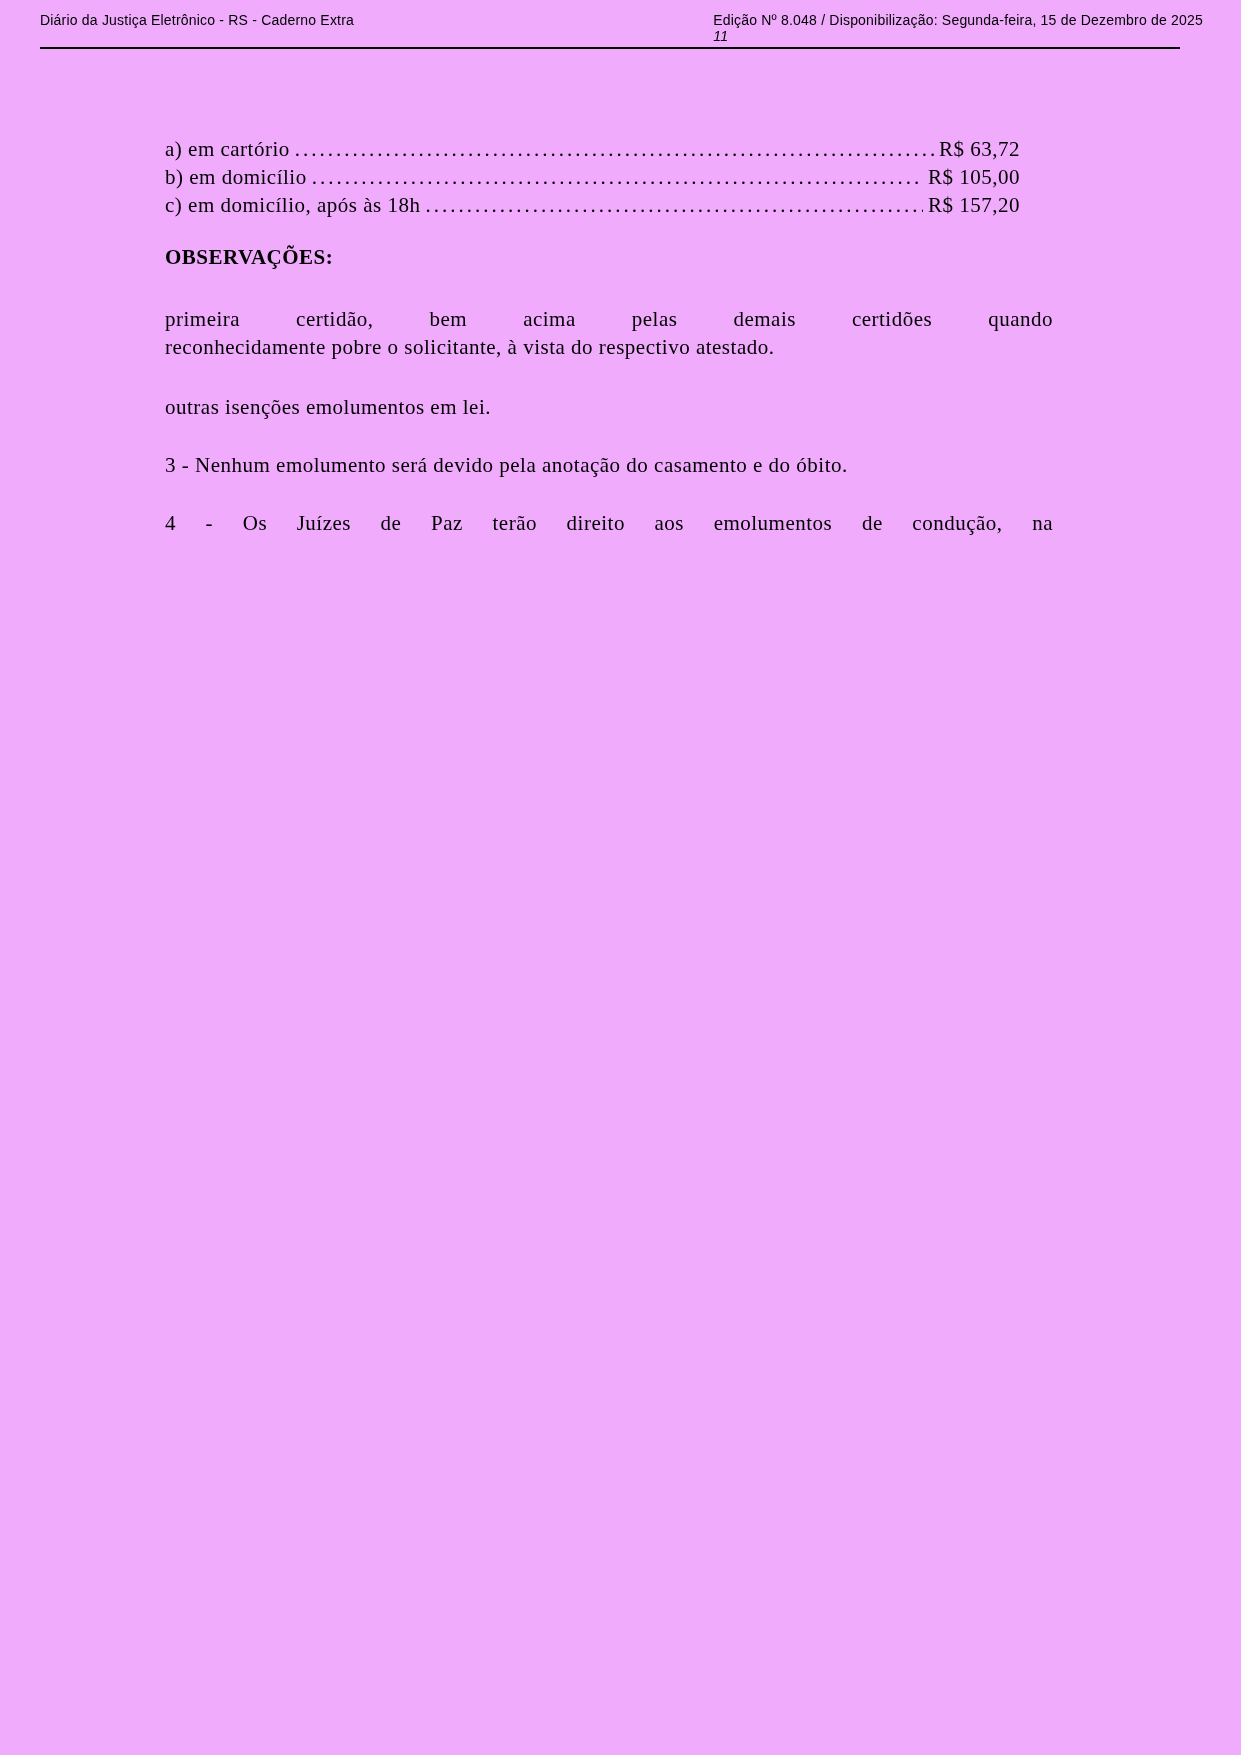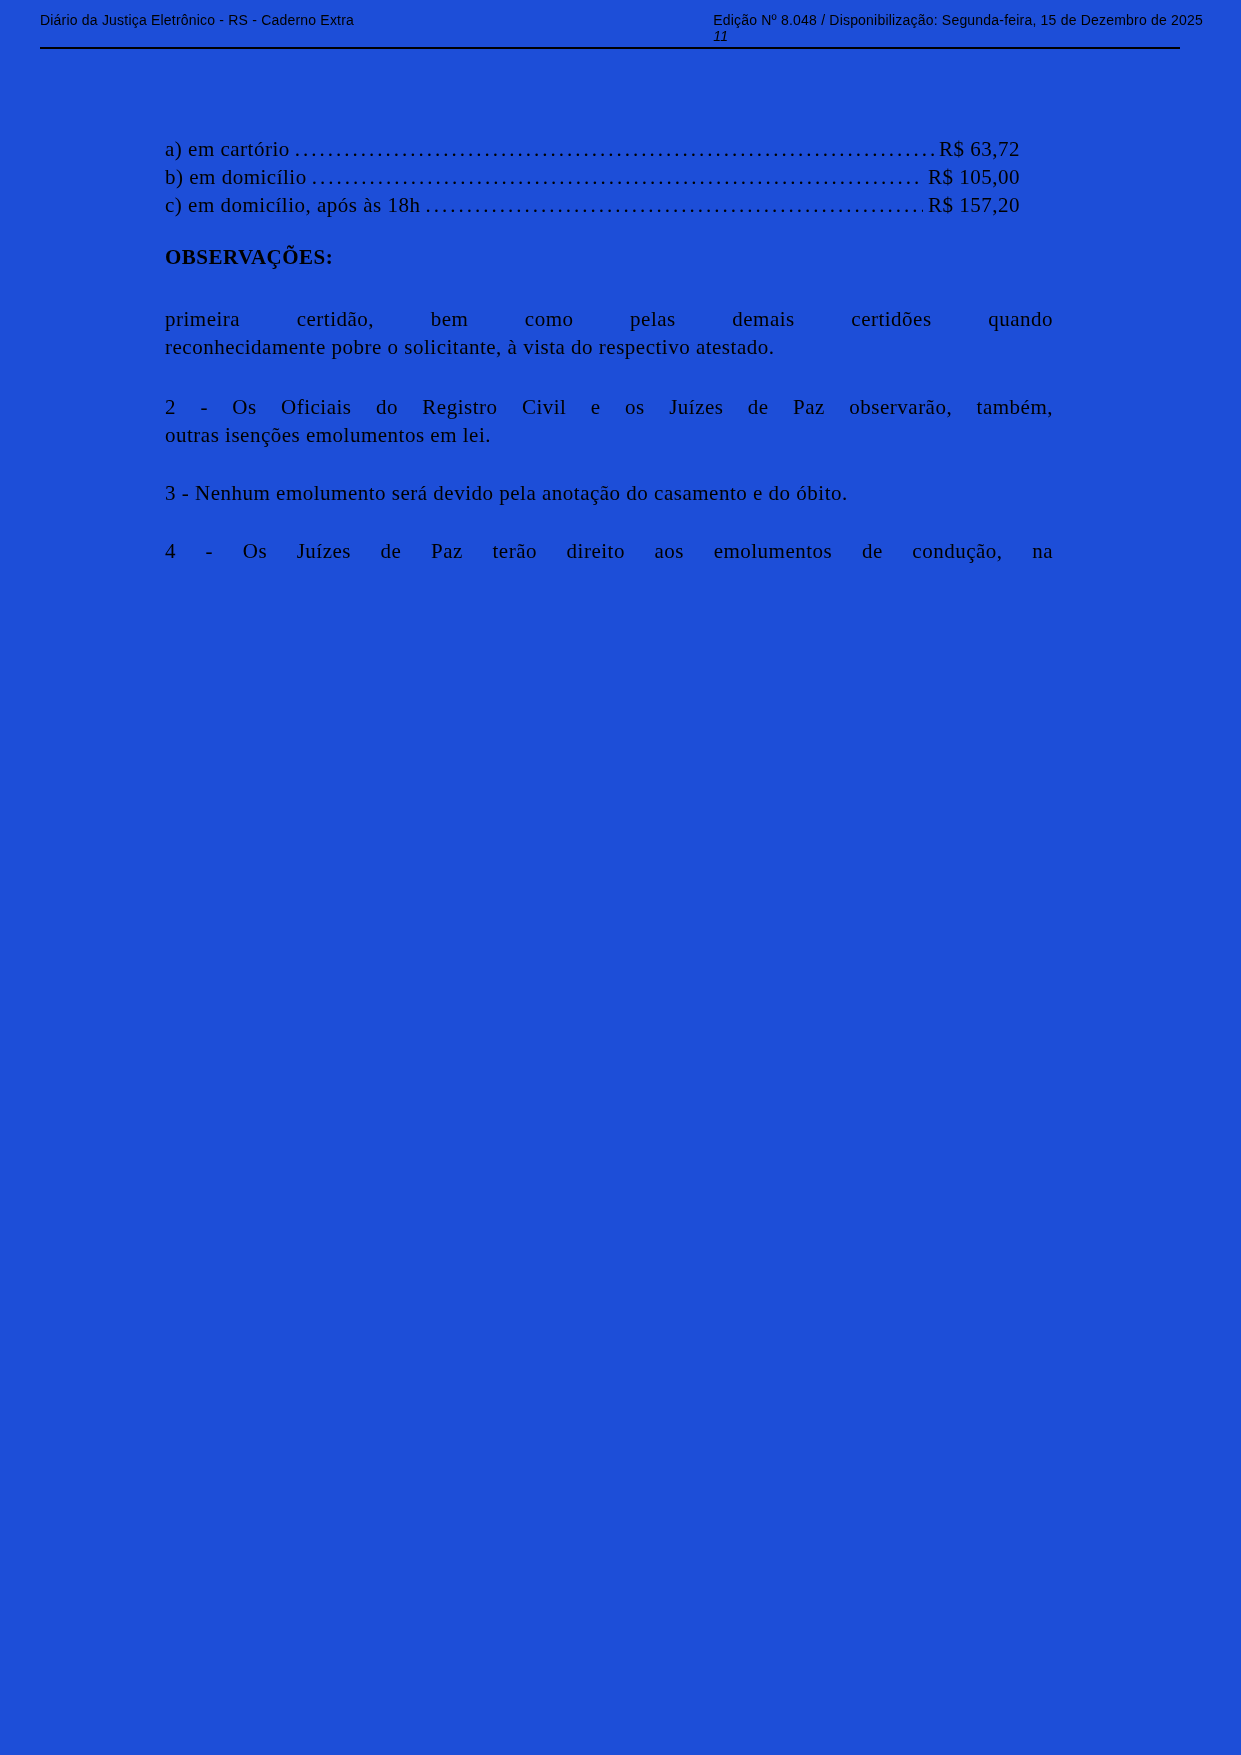--- a/index.html
+++ b/index.html
@@ -1,20 +1,20 @@
 <!DOCTYPE html>
 <html><head>
 <meta charset="utf-8">
 <style>
   html, body { margin: 0; padding: 0; background: #e8e8e8; }
   .page {
     width: 1241px;
     height: 1755px;
     margin: 0 auto;
-    background: #1d4ed8;
+    background: #f0abfc;
     color: #000000;
     font-family: "Liberation Sans", "DejaVu Sans", sans-serif;
     position: relative;
     overflow: hidden;
     box-sizing: border-box;
   }
   
   .hdr {
     margin: 0 61px 0 40px;
     padding: 12px 0 3px 0;
@@ -86,26 +86,25 @@
       <div class="fee-item">
         <span class="fee-label">c) em domicílio, após às 18h</span>
         <span class="leader">............................................................................................................................................................................................................................................................................................................</span>
         <span class="fee-price">R$ 157,20</span>
       </div>
     </div>
 
     <div class="obs-heading">OBSERVAÇÕES:</div>
 
     <div class="para p1">
-      <div class="pline jl">primeira certidão, bem como pelas demais certidões quando</div>
+      <div class="pline jl">primeira certidão, bem acima pelas demais certidões quando</div>
       <div class="pline ll">reconhecidamente pobre o solicitante, à vista do respectivo atestado.</div>
     </div>
 
     <div class="para p2">
-      <div class="pline jl">2 - Os Oficiais do Registro Civil e os Juízes de Paz observarão, também,</div>
       <div class="pline ll">outras isenções emolumentos em lei.</div>
     </div>
 
     <div class="para p3">
       <div class="pline ll">3 - Nenhum emolumento será devido pela anotação do casamento e do óbito.</div>
     </div>
 
     <div class="para p4">
       <div class="pline jl">4 - Os Juízes de Paz terão direito aos emolumentos de condução, na</div>
     </div>

